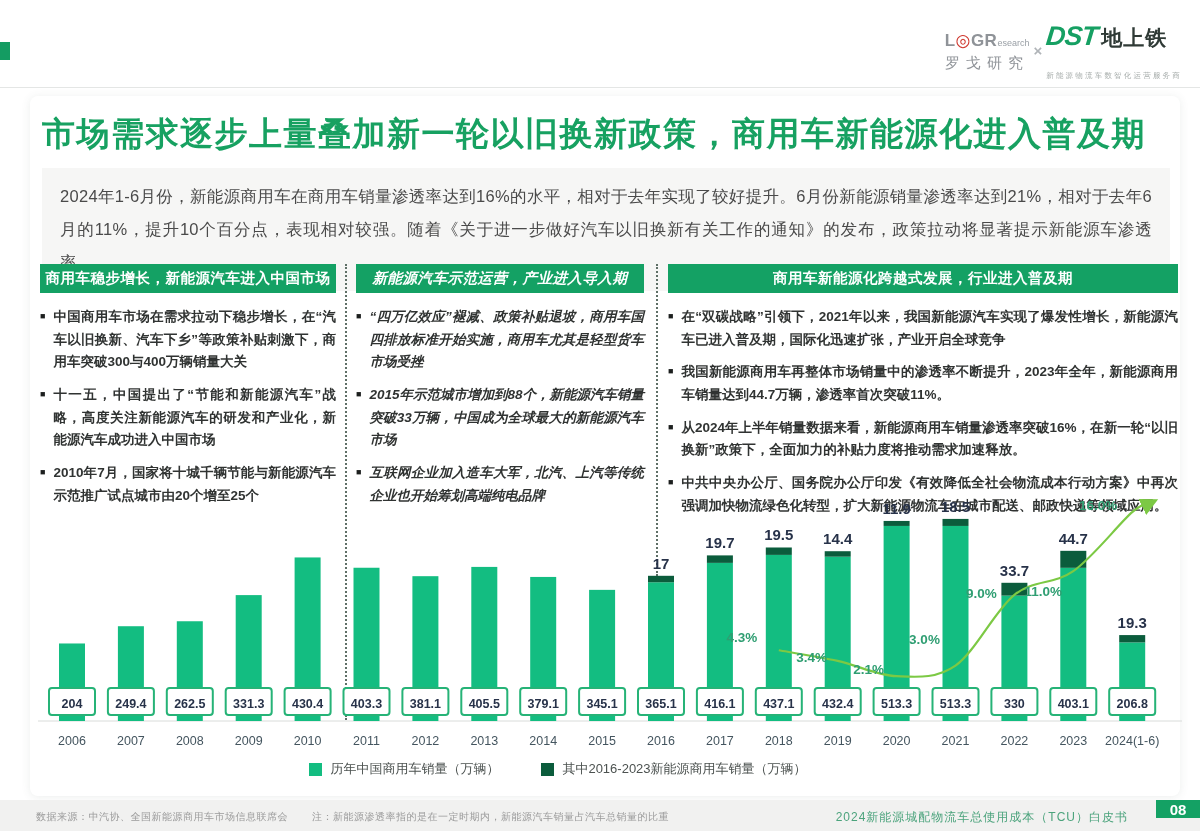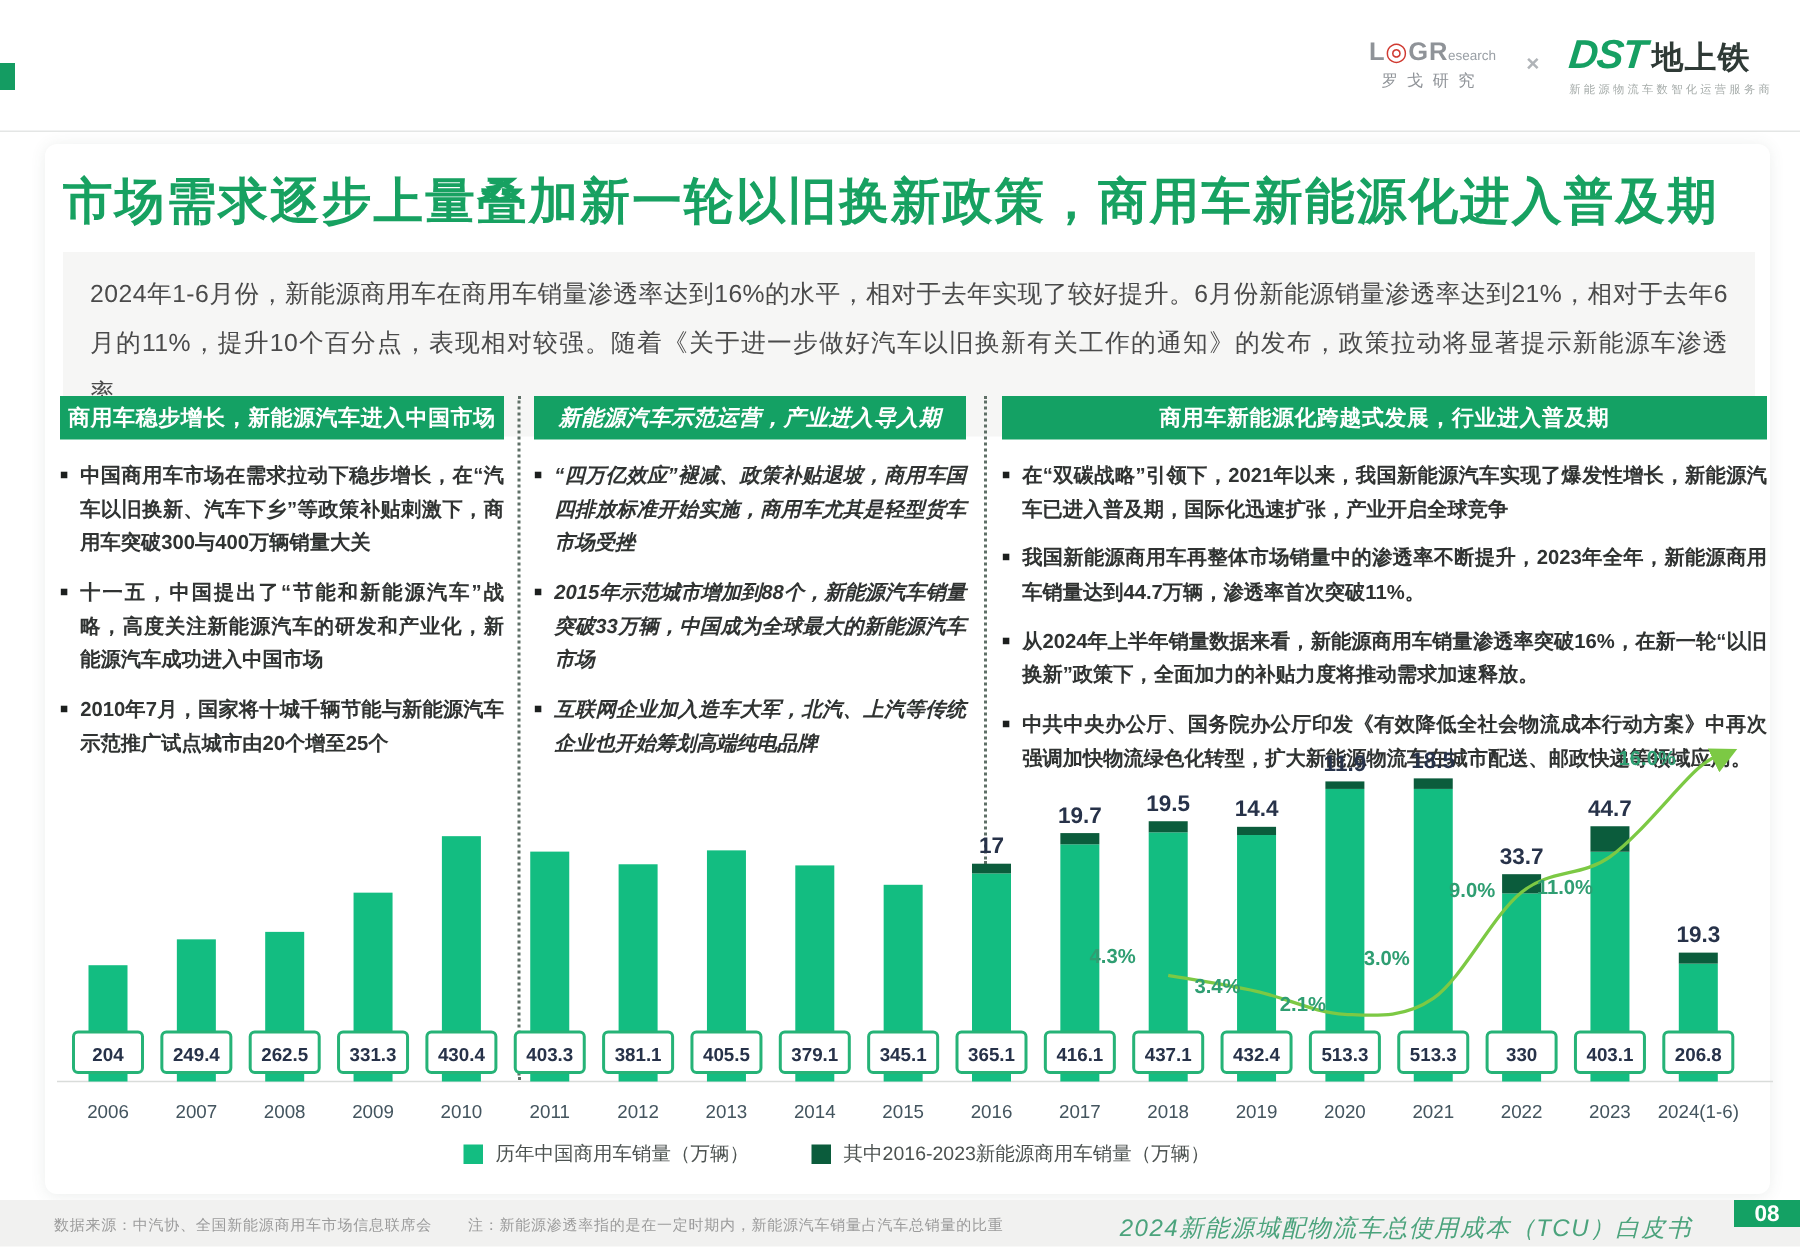--- a/index.html
+++ b/index.html
@@ -11,32 +11,32 @@
     -webkit-font-smoothing:antialiased;
   }
   
   .topbar { position:absolute; left:0; top:0; width:1200px; height:88px; background:#fff; border-bottom:1px solid #e4e6e5; }
   .edge-tab { position:absolute; left:0; top:42px; width:10px; height:18px; background:#149c62; }
   .chapter-row { position:absolute; left:33px; top:52px; display:flex; align-items:center; gap:9px; white-space:nowrap; }
   .chapter-pill { background:linear-gradient(180deg,#1fb072,#0d8a50); color:#fff; font-size:12px; font-weight:bold; padding:3px 13px; border-radius:12px; letter-spacing:1px; }
   .chapter-title { font-size:15px; font-weight:bold; color:#3a3f3d; letter-spacing:0.5px; }
   .chapter-sep { color:#15a164; font-weight:bold; font-size:15px; margin:0 2px; }
   .chapter-section { font-size:15px; font-weight:bold; color:#15a164; letter-spacing:0.5px; }
-  .logos { position:absolute; right:18px; top:22px; display:flex; align-items:center; gap:20px; }
+  .logos { position:absolute; right:18px; top:22px; display:flex; align-items:center; gap:4px; }
   .logr { display:flex; flex-direction:column; align-items:center; line-height:1.15; }
   .logr-line1 { font-size:17px; font-weight:bold; color:#8f9398; letter-spacing:0.5px; }
   .logr-line1 .target { color:#d03a31; font-weight:bold; }
   .logr-line1 .small { font-size:9px; font-weight:normal; color:#9aa0a6; letter-spacing:0; }
-  .logr-line2 { font-size:11px; color:#8f9398; letter-spacing:6px; margin-top:3px; }
+  .logr-line2 { font-size:15px; color:#8f9398; letter-spacing:6px; margin-top:3px; }
   .logo-x { color:#b0b4b8; font-size:15px; font-weight:bold; }
   .dst { display:flex; flex-direction:column; line-height:1.1; }
   .dst-row { display:flex; align-items:baseline; gap:4px; }
   .dst-mark { color:#16a063; font-size:27px; font-weight:bold; font-style:italic; transform:skewX(-6deg); letter-spacing:-1px; }
   .dst-name { color:#2f3a36; font-size:21px; font-weight:bold; letter-spacing:1px; }
-  .dst-tagline { font-size:7.5px; color:#a7adab; letter-spacing:2.2px; margin-top:4px; white-space:nowrap; }
+  .dst-tagline { font-size:7.5px; color:#a7adab; letter-spacing:2.2px; margin-top:20px; white-space:nowrap; }
   
   .card { position:absolute; left:30px; top:96px; width:1150px; height:700px; background:#fff; border-radius:8px; box-shadow:0 1px 10px rgba(70,90,80,0.10); }
   .main-title { position:absolute; left:42px; top:112px; width:1130px; font-size:33px; font-weight:bold; color:#17a161; letter-spacing:1.5px; white-space:nowrap; }
   .intro { position:absolute; left:42px; top:168px; width:1128px; background:#f6f6f5; padding:12px 18px; font-size:16.5px; line-height:33px; color:#4a4a4a; text-align:justify; letter-spacing:0.3px; }
   
   .col { position:absolute; top:264px; }
   .col-1 { left:40px;  width:296px; }
   .col-2 { left:356px; width:288px;font-style:italic; }
   .col-3 { left:668px; width:510px; }
   .col-header { background:#14a164; color:#fff; font-size:14.5px; font-weight:bold; text-align:center; padding:5px 0; letter-spacing:0.5px; }
@@ -48,21 +48,21 @@
   .v-div-2 { left:656px; top:264px; height:312px; }
   
   .chart-wrap { position:absolute; left:30px; top:494px; width:1160px; height:262px; }
   .legend { position:absolute; left:0; top:760px; width:1104px; display:flex; justify-content:center; align-items:center; gap:42px;padding-left:12px; }
   .legend-item { display:flex; align-items:center; gap:8px; font-size:13px; color:#4c5250; }
   .legend-swatch { width:13px; height:13px; display:inline-block; }
   
   .footer { position:absolute; left:0; top:800px; width:1200px; height:31px; background:#f1f1f0; }
   .footer-src { position:absolute; left:36px; top:810px; font-size:10px; color:#9b9b9b; letter-spacing:0.5px; }
   .footer-note { position:absolute; left:312px; top:810px; font-size:10px; color:#9b9b9b; letter-spacing:0.5px; }
-  .footer-doc { position:absolute; right:72px; top:809px; font-size:16px; color:#4ba37c; letter-spacing:1px;font-style:italic; }
+  .footer-doc { position:absolute; right:72px; top:809px; font-size:12px; color:#4ba37c; letter-spacing:1px; }
   .page-box { position:absolute; right:0; top:800px; width:44px; height:18px; background:#14a164; color:#fff; font-size:15px; font-weight:bold; display:flex; align-items:center; justify-content:center; }
   svg text { font-family:"Liberation Sans","DejaVu Sans",sans-serif; }
 </style>
 </head>
 <body>
 
 <div class="topbar">
   <div class="edge-tab"></div>
   <div class="logos">
     <div class="logr">

